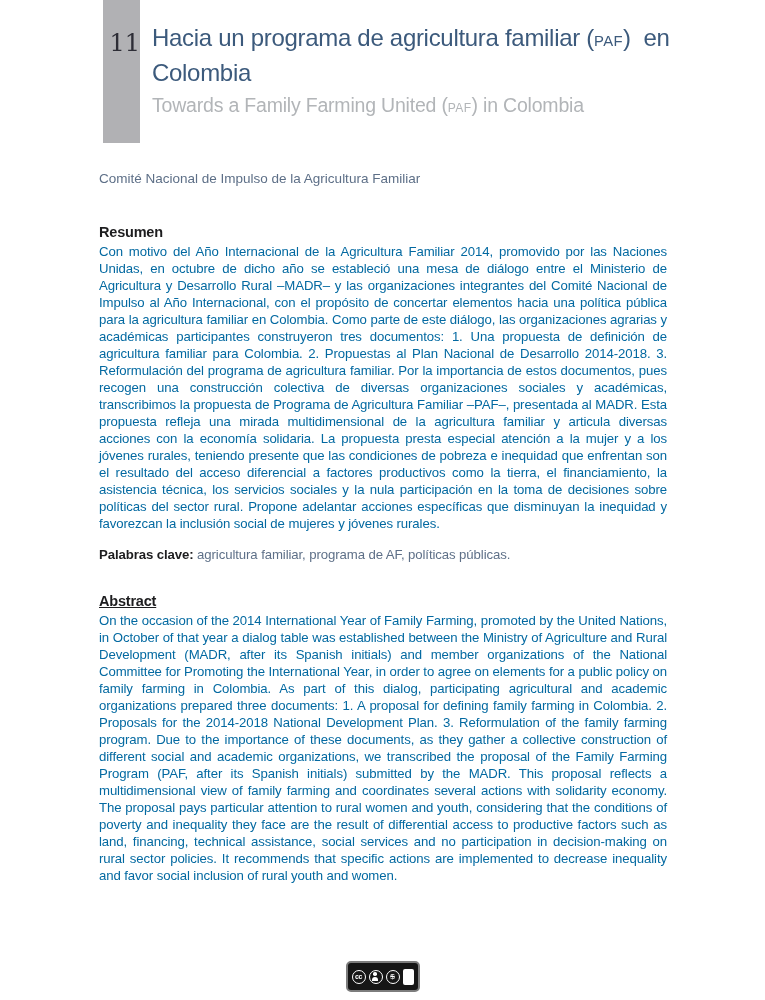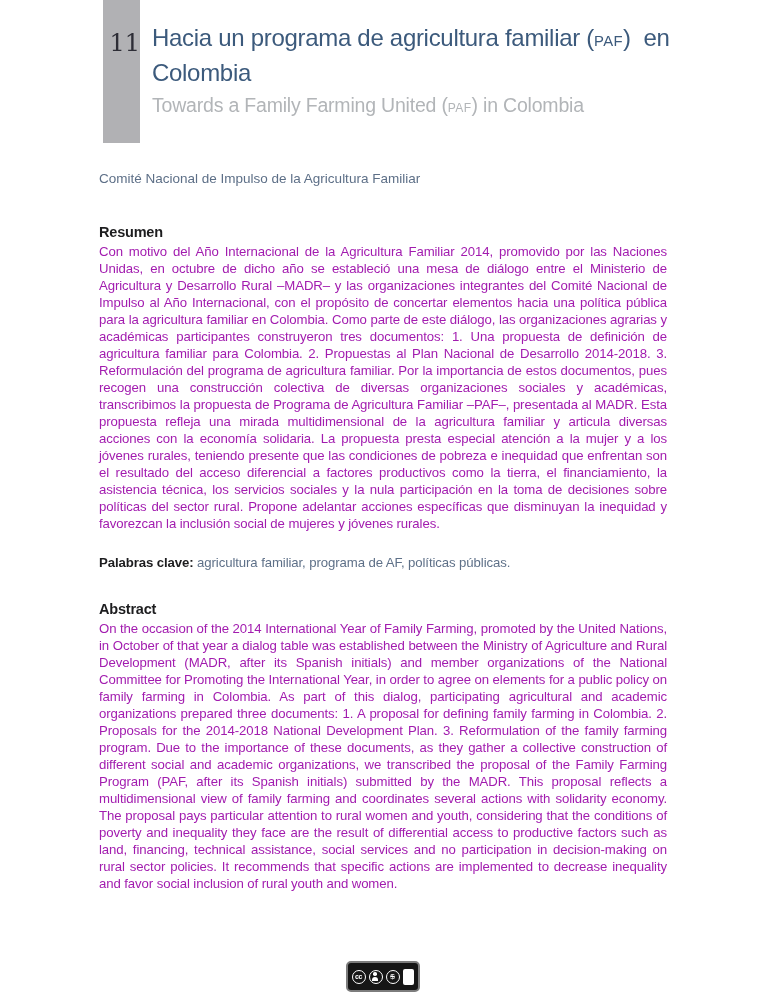--- a/index.html
+++ b/index.html
@@ -49,33 +49,33 @@
     margin-top: 171px;
     text-align: left;
     color: #5d6f87;
     font-size: 13.5px;
   }
   .section-heading {
     font-size: 14.5px; font-weight: bold; color: #1d1d1f;
     letter-spacing: -0.2px;
   }
   .heading-resumen  { margin-top: 38px; }
-  .heading-abstract { margin-top: 30px; }
+  .heading-abstract { margin-top: 30px; text-decoration: underline; }
   .body-par {
     margin: 3px 0 0 0;
-    color: #a21caf;
+    color: #0369a1;
     font-size: 13.2px;
     line-height: 17px;
     text-align: justify;
     letter-spacing: -0.1px;
     hyphens: auto;
     -webkit-hyphens: auto;
   }
   .kw-line {
-    margin: 22px 0 0 0;
+    margin: 14px 0 0 0;
     font-size: 13.2px;
     line-height: 17px;
   }
   .kw-label { font-weight: bold; color: #1d1d1f; letter-spacing: -0.1px; }
   .kw-text  { color: #5e7088; letter-spacing: -0.1px; }
 
   
   .cc-badge {
     position: absolute; left: 50%; top: 961px;
     transform: translateX(-50%);

